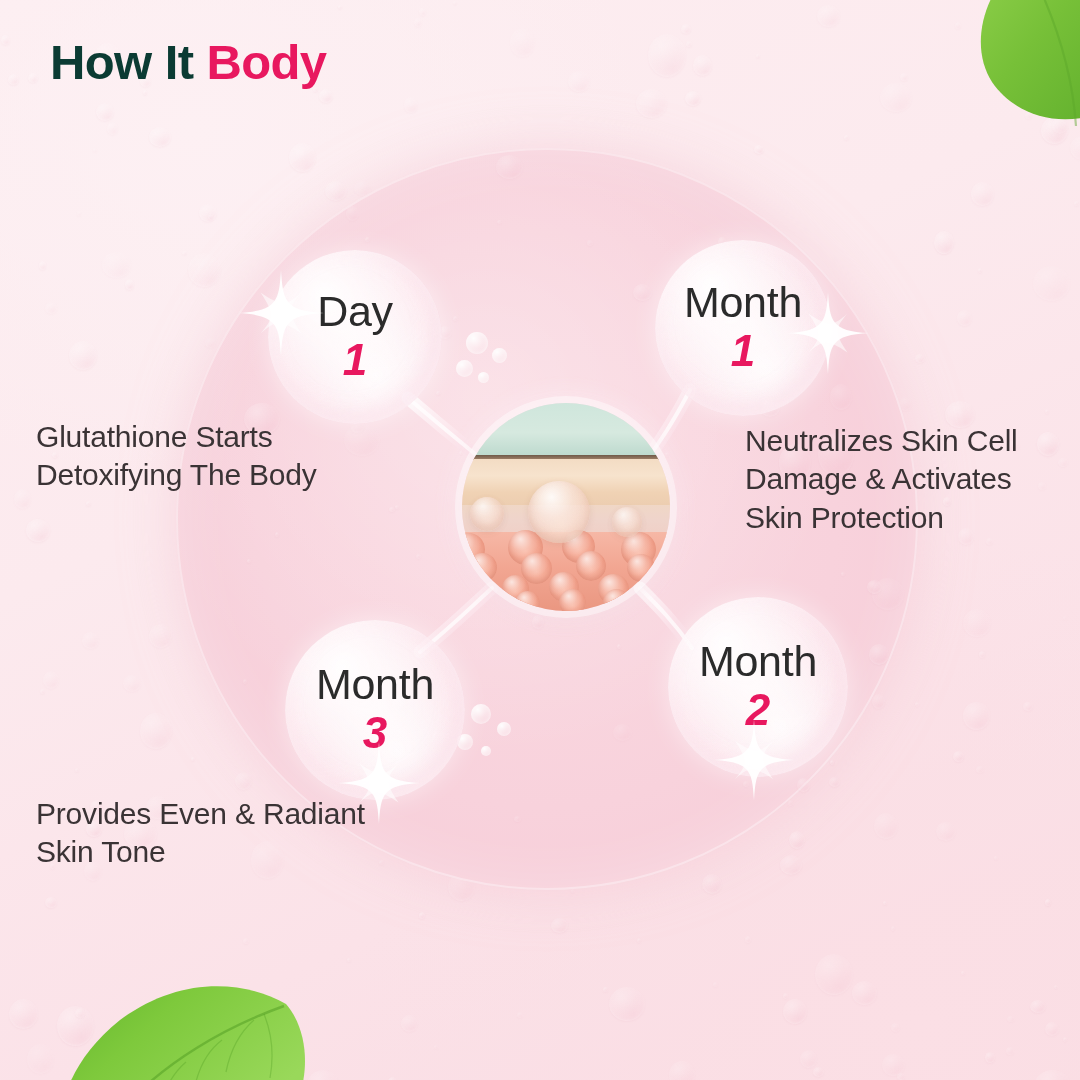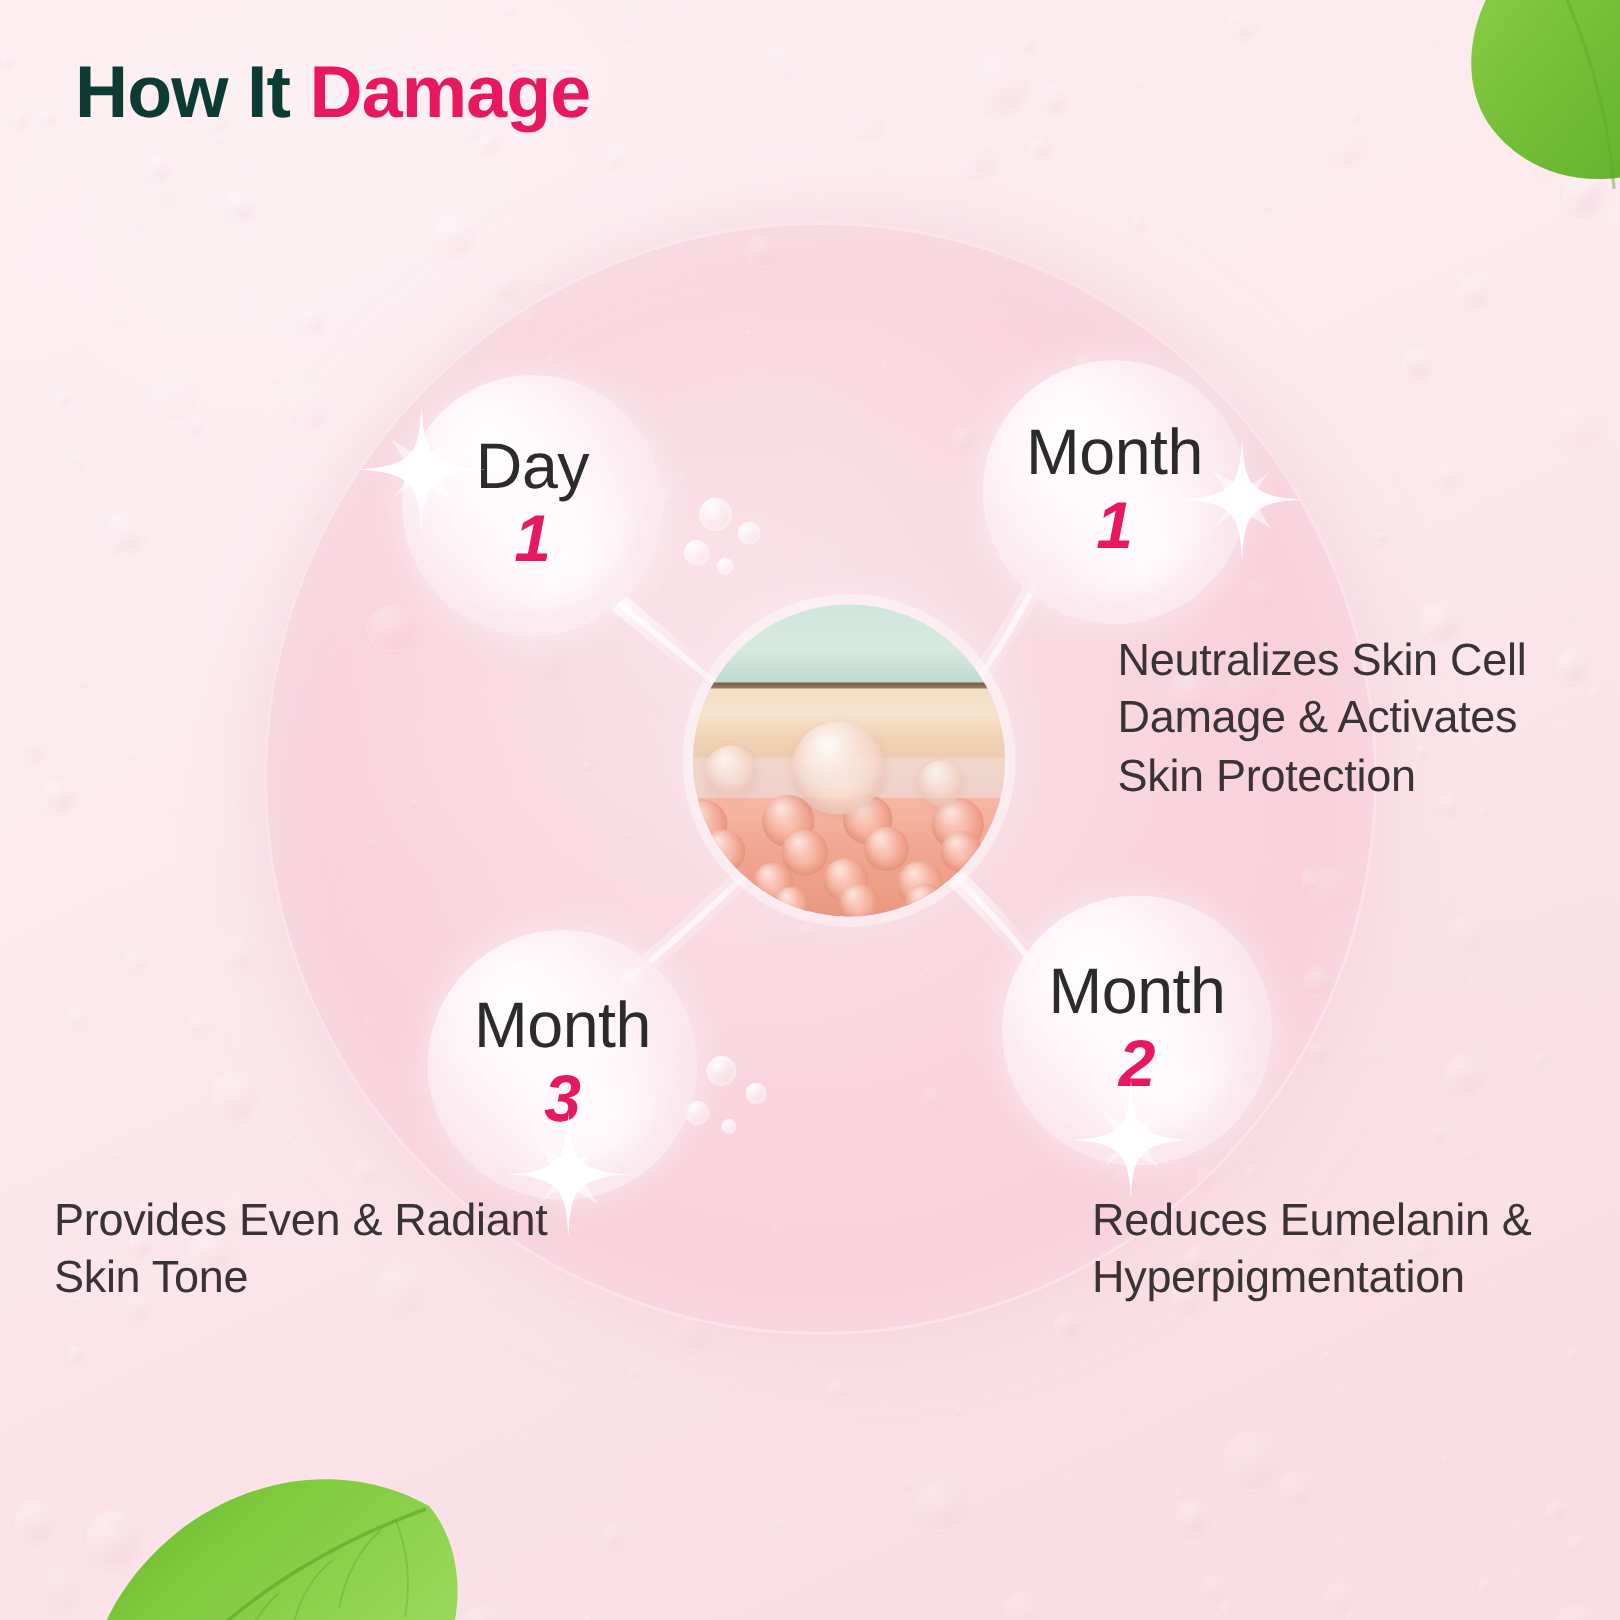--- a/index.html
+++ b/index.html
@@ -560,29 +560,29 @@
   </div>
   <svg class="sparkle" style="left:712px; top:718px;" width="84" height="84" viewBox="0 0 90 90">
     <g fill="#ffffff" opacity=".92">
       <path d="M45 2 C47 32 48 43 88 45 C48 47 47 58 45 88 C43 58 42 47 2 45 C42 43 43 32 45 2 Z"></path>
     </g>
     <g fill="#ffffff" opacity=".52" transform="rotate(45 45 45)">
       <path d="M45 16 C46.4 34 47 40 74 45 C47 50 46.4 56 45 74 C43.6 56 43 50 16 45 C43 40 43.6 34 45 16 Z"></path>
     </g>
   </svg>
 
+  <div class="caption" style="left:36px; top:418px; width:330px;">Glutathione Starts Detoxifying The Body</div>
 
   <div class="caption" style="left:36px; top:795px; width:330px;">Provides Even &amp; Radiant Skin Tone</div>
 
   <div class="caption cap-right" style="left:745px; top:422px; width:330px;">Neutralizes Skin Cell Damage &amp; Activates Skin Protection</div>
 
-  <div class="caption cap-right" style="left:728px; top:795px; width:345px;">Reduces Eumelanin &amp; Hyperpigmentation</div>
 
   <div id="headline">
-    <span class="h-dark">How It</span><span>&nbsp;</span><span class="h-pink">Damage</span>
+    <span class="h-dark">How It</span><span>&nbsp;</span><span class="h-pink">Body</span>
   </div>
 
   <svg class="leaf" style="left:952px; top:-14px;" width="170" height="185" viewBox="0 0 170 185">
     <defs>
       <linearGradient id="lgTR" x1="0" y1="0" x2="1" y2="1">
         <stop offset="0%" stop-color="#8fd04b"></stop>
         <stop offset="45%" stop-color="#77c038"></stop>
         <stop offset="100%" stop-color="#5fae2c"></stop>
       </linearGradient>
     </defs>

